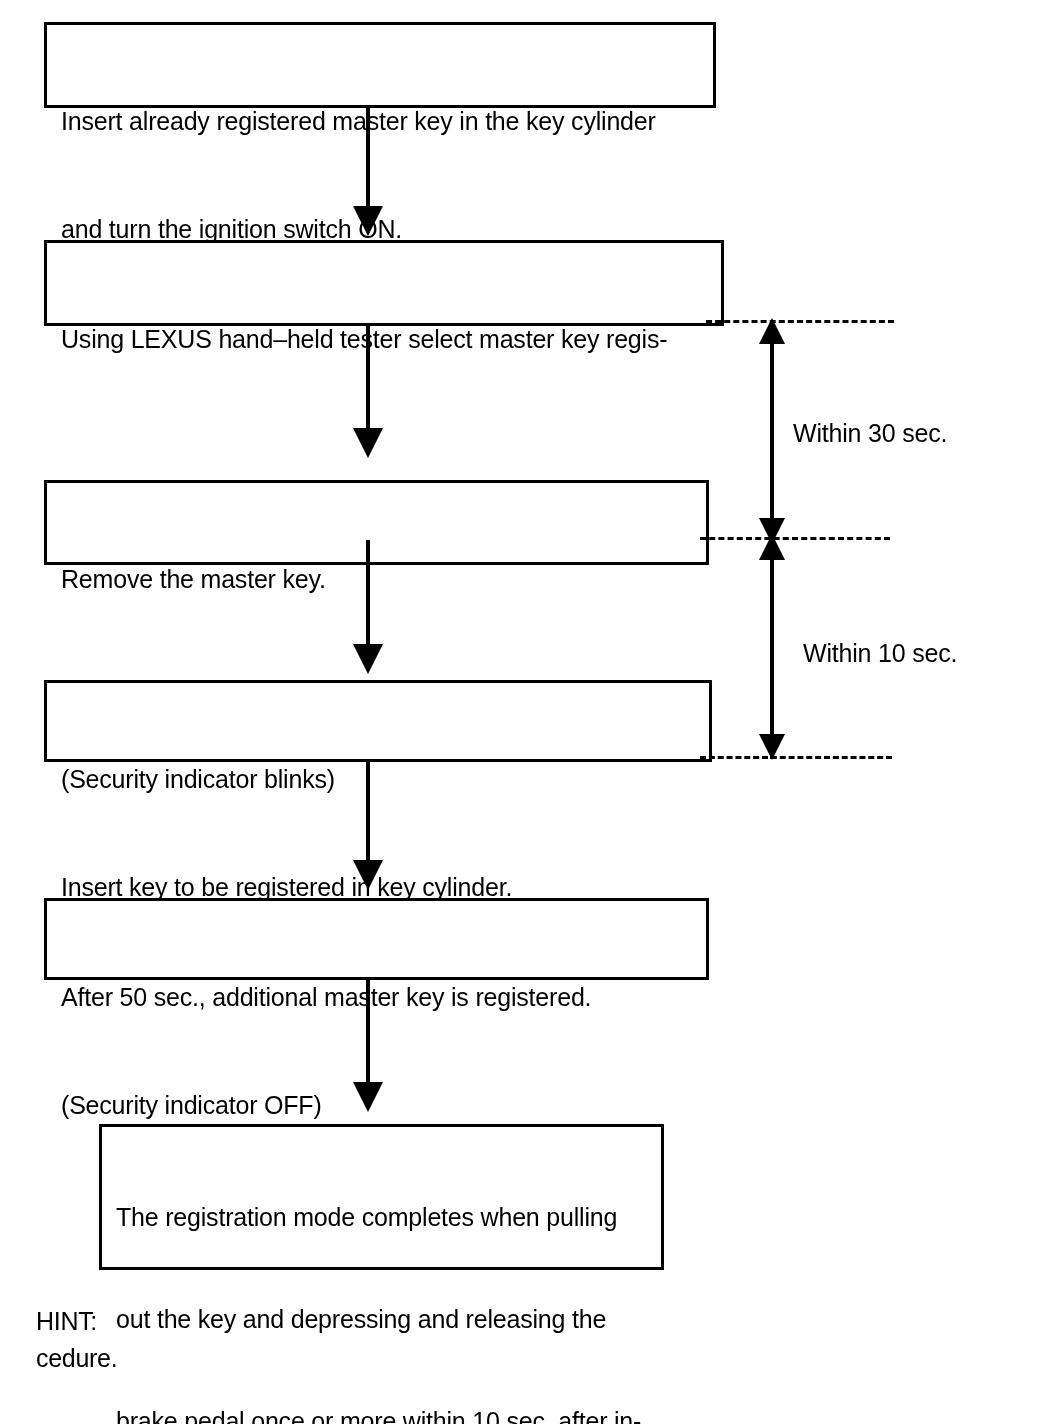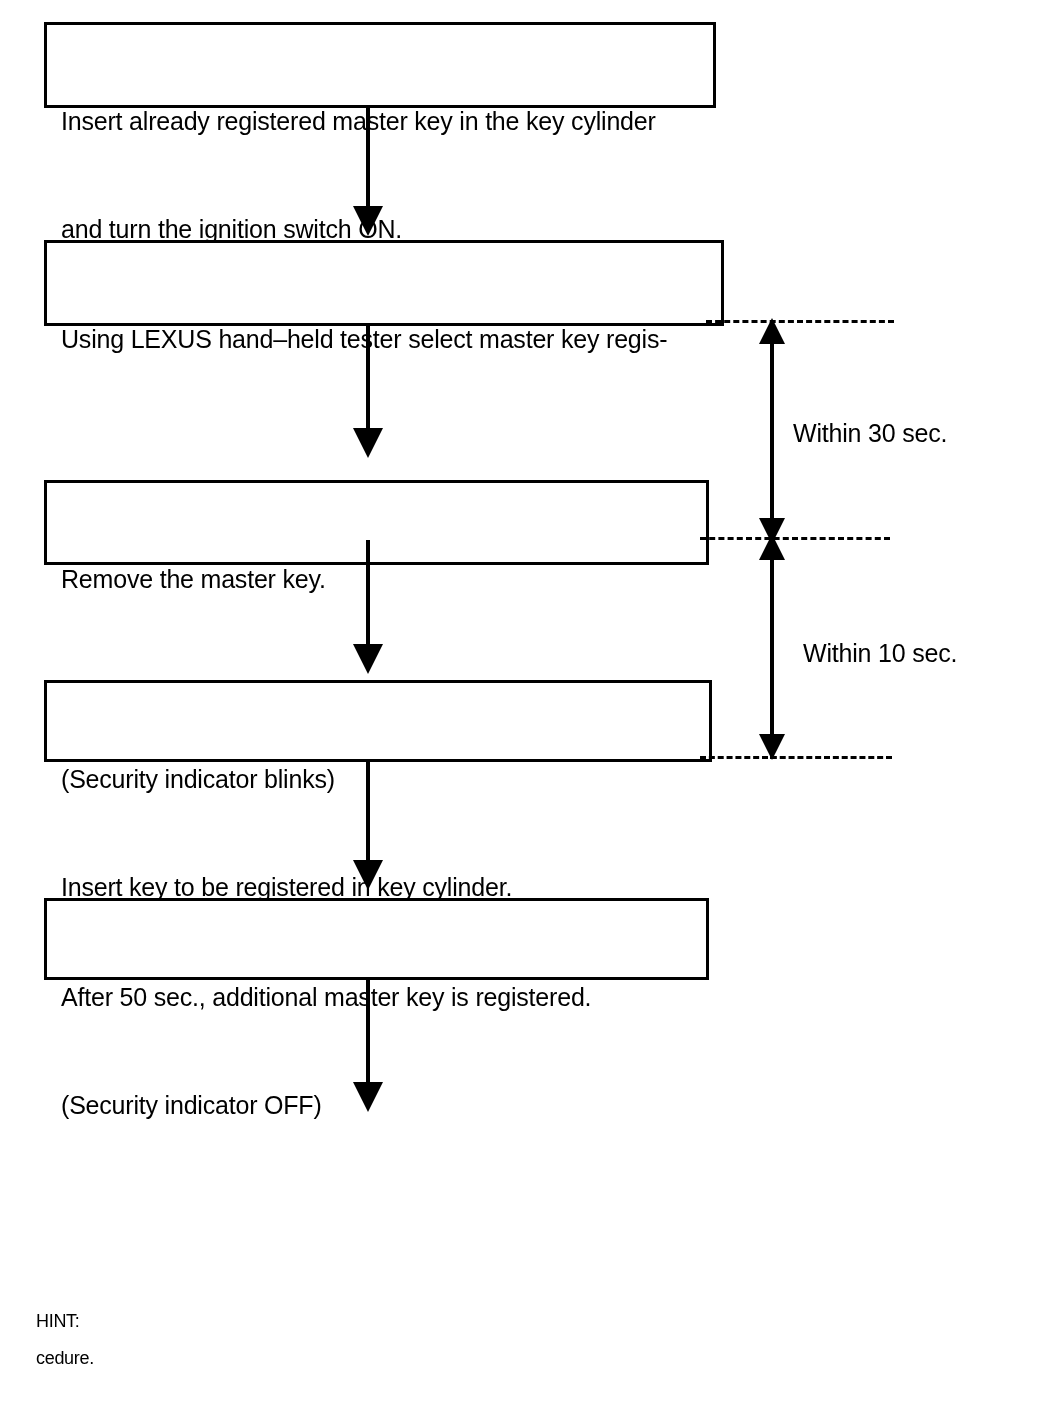--- a/index.html
+++ b/index.html
@@ -116,21 +116,21 @@
   }
   #label-within-20 { left: 793px; top: 418px; }
   #label-within-10 { left: 793px; top: 638px; margin-left: 10px; }
 
   
   #hint {
     position: absolute;
     left: 36px;
     top: 1303px;
     width: 940px;
-    font-size: 18px;
+    font-size: 25px;
     line-height: 37px;
     letter-spacing: -0.3px;
   }
   #hint .ln { display: block; }
 </style>
 </head>
 <body>
 
 <div id="page">
 
@@ -165,20 +165,26 @@
   <div class="arrow-head-down" id="conn4-head"></div>
 
   <div class="fbox" id="box-after60">
     <span class="ln">After 50 sec., additional master key is registered.</span>
     <span class="ln">(Security indicator OFF)</span>
   </div>
 
   <div class="arrow-v" id="conn5-line"></div>
   <div class="arrow-head-down" id="conn5-head"></div>
 
+  <div class="fbox" id="box-complete">
+    <span class="ln">The registration mode completes when pulling</span>
+    <span class="ln">out the key and depressing and releasing the</span>
+    <span class="ln">brake pedal once or more within 10 sec. after in-</span>
+    
+  </div>
 
   <div class="dash-line" id="dash-top"></div>
   <div class="dash-line" id="dash-mid"></div>
   <div class="dash-line" id="dash-bottom"></div>
 
   <div class="dim-shaft" id="dim20-shaft"></div>
   <div class="dim-head up" id="dim20-head-up"></div>
   <div class="dim-head down" id="dim20-head-down"></div>
   <div class="dim-label" id="label-within-20">Within 30 sec.</div>
 

